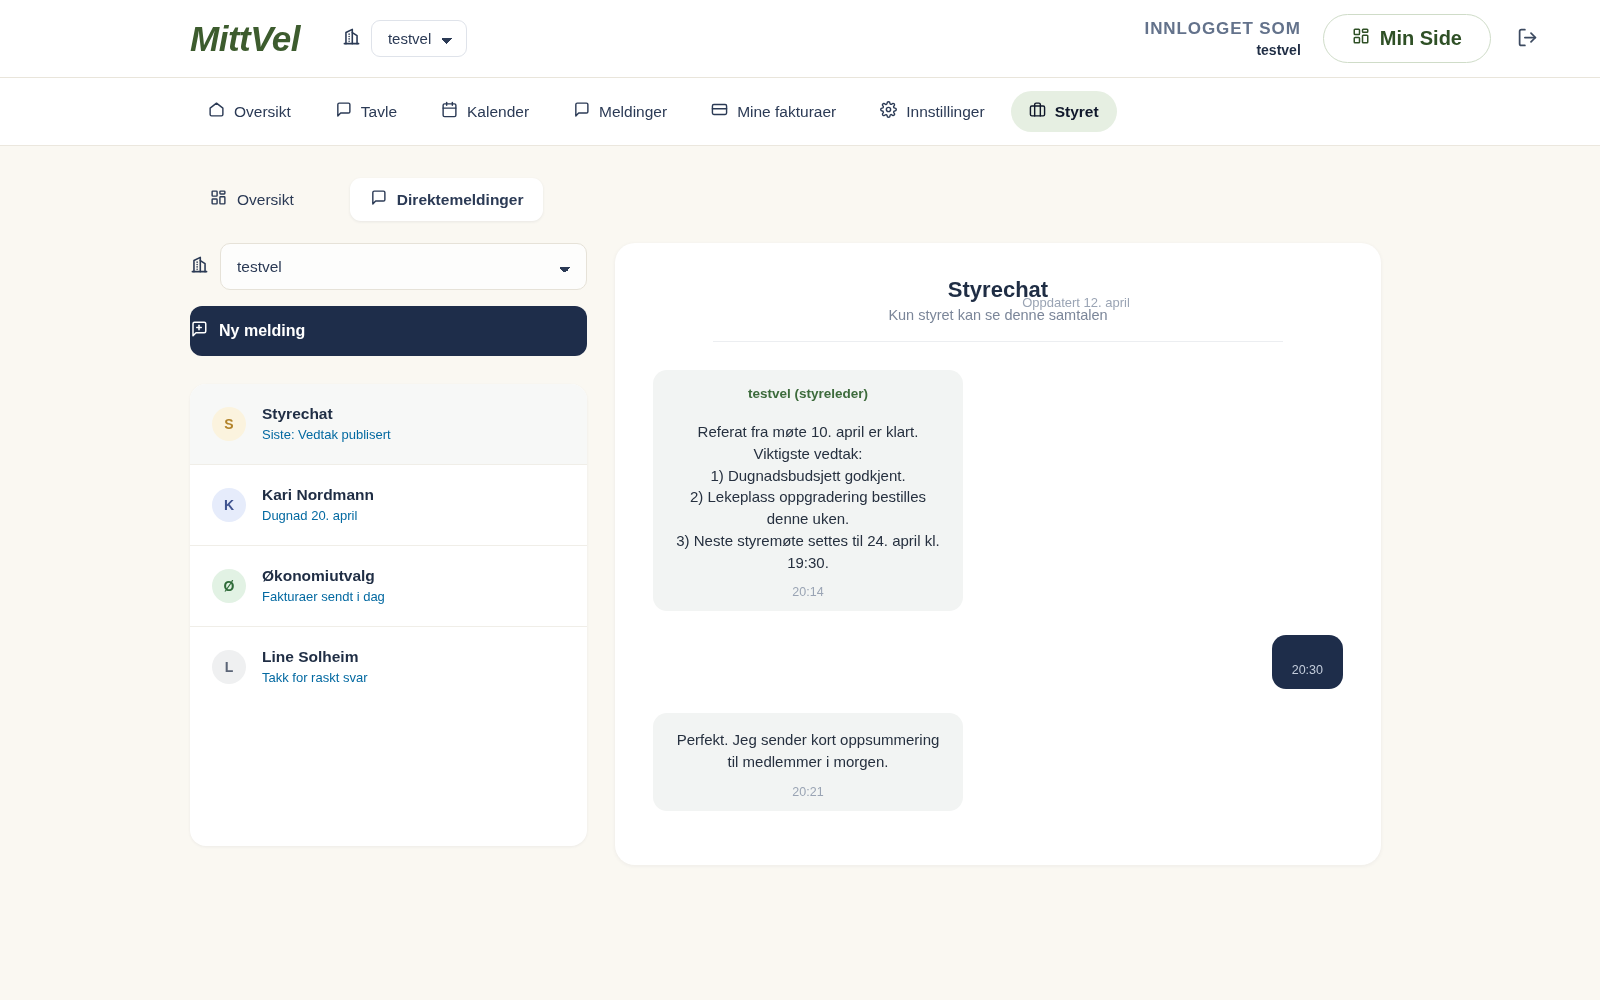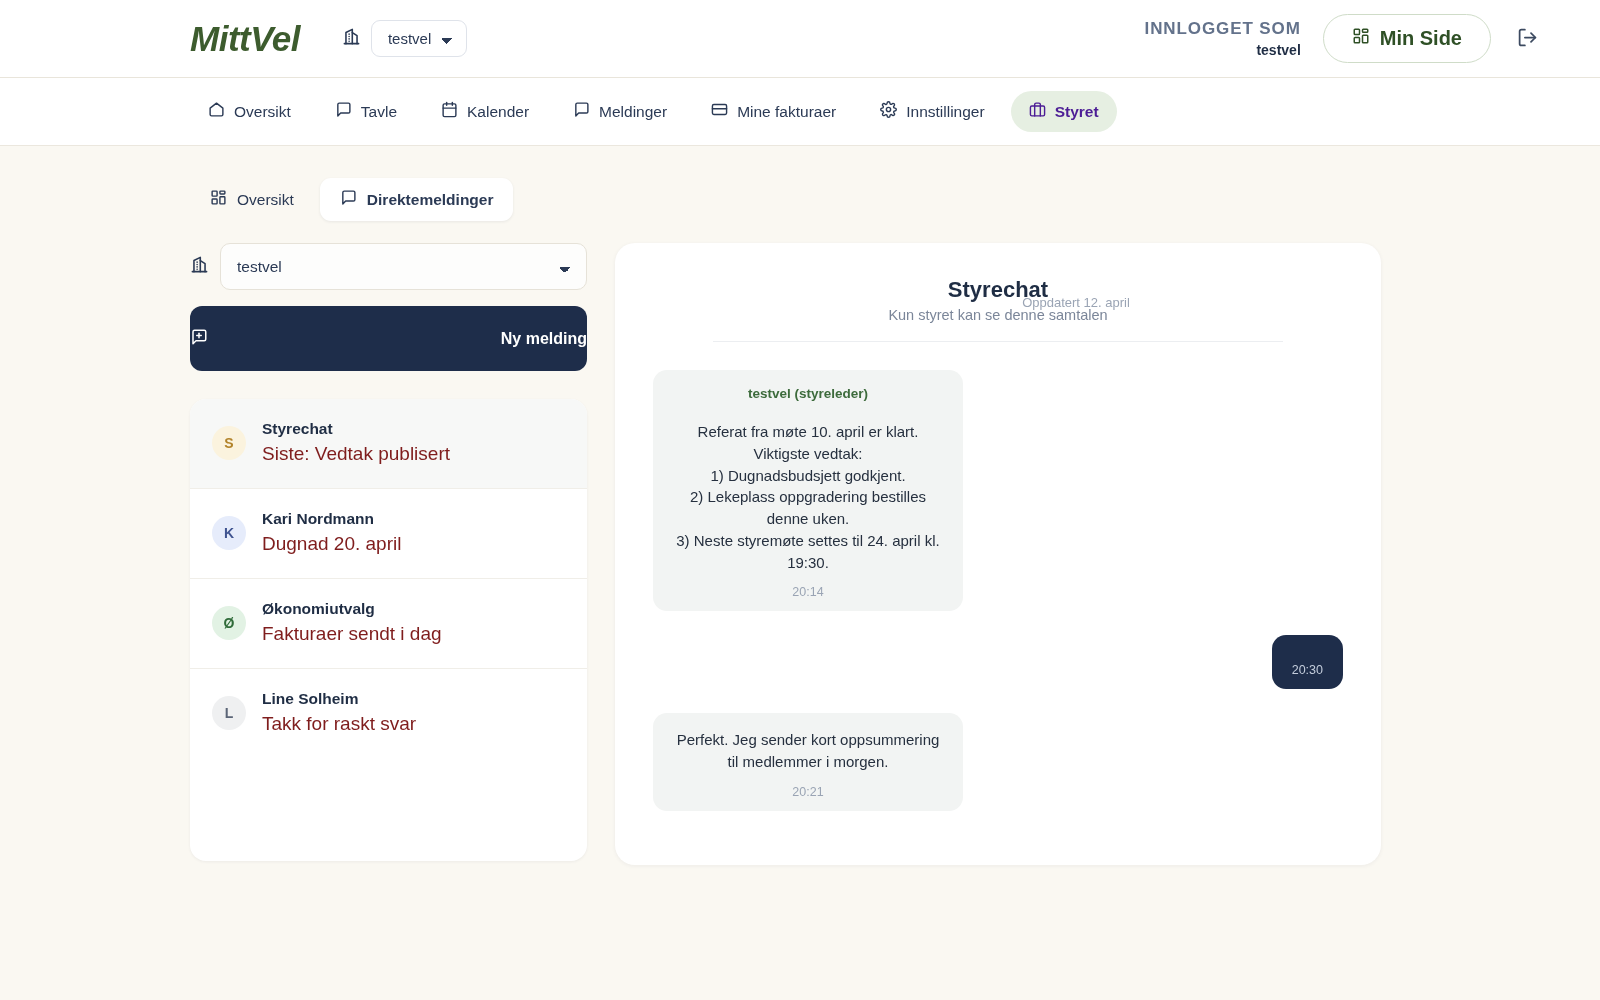--- a/index.html
+++ b/index.html
@@ -101,21 +101,21 @@
     padding: 10px 18px;
     border-radius: 999px;
     font-size: 15.5px;
     color: #2b3a55;
     background: transparent;
     border: none;
     cursor: pointer;
     font-family: "Liberation Sans", sans-serif;
     white-space: nowrap;
   }
-  .navitem.active { background: #e6efe2; color: #4c1d95; font-weight: 700; }
+  .navitem.active { background: #e6efe2; color: #0f172a; font-weight: 700; }
 
   
   .subtabs {
     display: flex; align-items: center; gap: 6px;
     padding: 32px 0 0 190px;
   }
   .subtab {
     display: flex; align-items: center; gap: 10px;
     padding: 11px 20px;
     border-radius: 11px;
@@ -123,20 +123,21 @@
     color: #2b3a55;
     background: transparent;
     border: none;
     cursor: pointer;
     font-family: "Liberation Sans", sans-serif;
   }
   .subtab.active {
     background: #ffffff;
     box-shadow: 0 1px 3px rgba(30,40,60,.08);
     font-weight: 600;
+    margin-left: 30px;
   }
 
   
   .content {
     display: flex;
     padding: 22px 0 0 190px;
     gap: 28px;
     align-items: flex-start;
   }
   .left-col { width: 397px; flex: 0 0 397px; }
@@ -162,22 +163,22 @@
     background-size: 6px 6px, 6px 6px;
     background-repeat: no-repeat;
     cursor: pointer;
   }
   .newmsg {
     width: 100%;
     background: #1e2d4a;
     color: #ffffff;
     border: none;
     border-radius: 12px;
-    height: 65px;
-    display: flex; align-items: center; justify-content: space-between; gap: 11px;
+    height: 50px;
+    display: flex; align-items: center; justify-content: flex-start; gap: 11px;
     font-size: 16px;
     font-weight: 700;
     cursor: pointer;
     font-family: "Liberation Sans", sans-serif;
     margin-bottom: 28px;
   }
 
   .convlist {
     background: #ffffff;
     border-radius: 16px;
@@ -192,21 +193,21 @@
     cursor: pointer;
     background: #ffffff;
   }
   .conv.selected { background: #f7f8f7; }
   .avatar {
     width: 34px; height: 34px; border-radius: 50%;
     display: flex; align-items: center; justify-content: center;
     font-size: 14px; font-weight: 700; flex: 0 0 34px;
   }
   .conv-title { font-size: 15.5px; font-weight: 700; color: #1f2d44; line-height: 1.45; }
-  .conv-sub { font-size: 19px; color: #7f1d1d; line-height: 1.5; }
+  .conv-sub { font-size: 13px; color: #0369a1; line-height: 1.5; }
 
   
   .chatcard {
     width: 766px;
     background: #ffffff;
     border-radius: 20px;
     box-shadow: 0 1px 4px rgba(30,40,60,.06);
     padding: 34px 38px 30px;
     min-height: 588px;
   }

